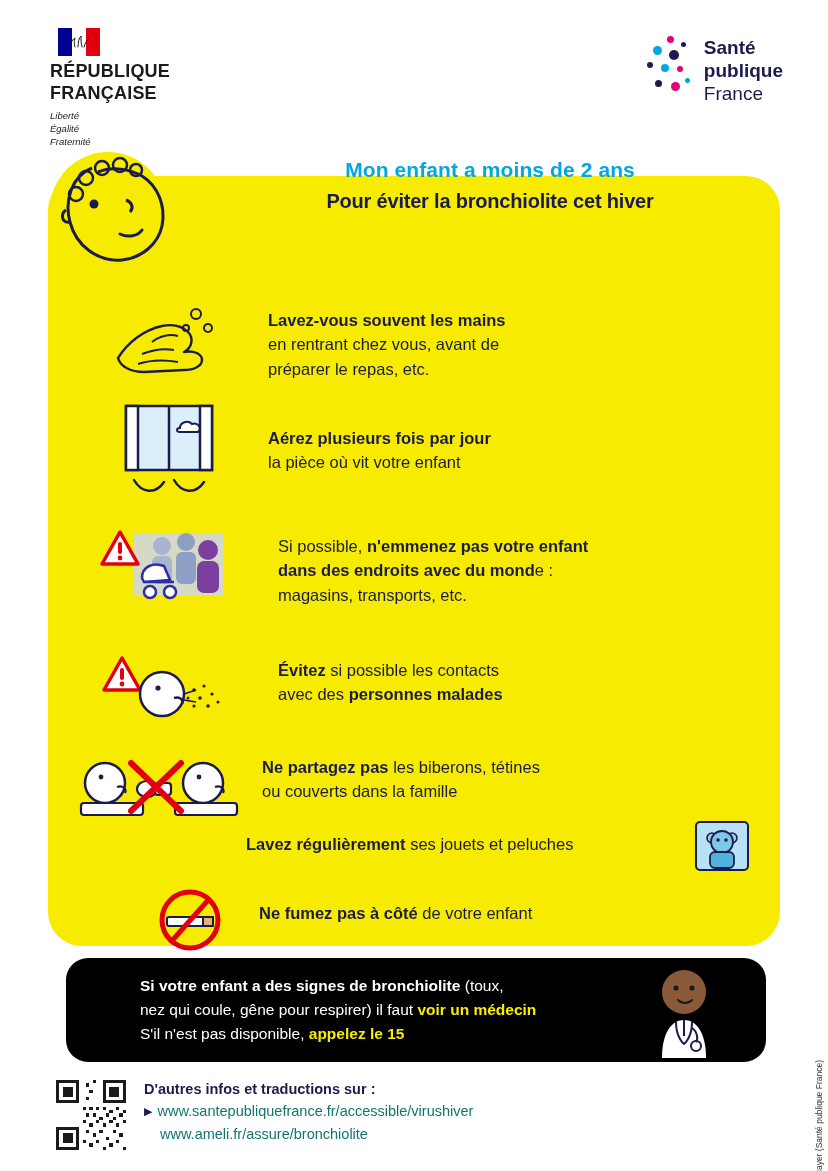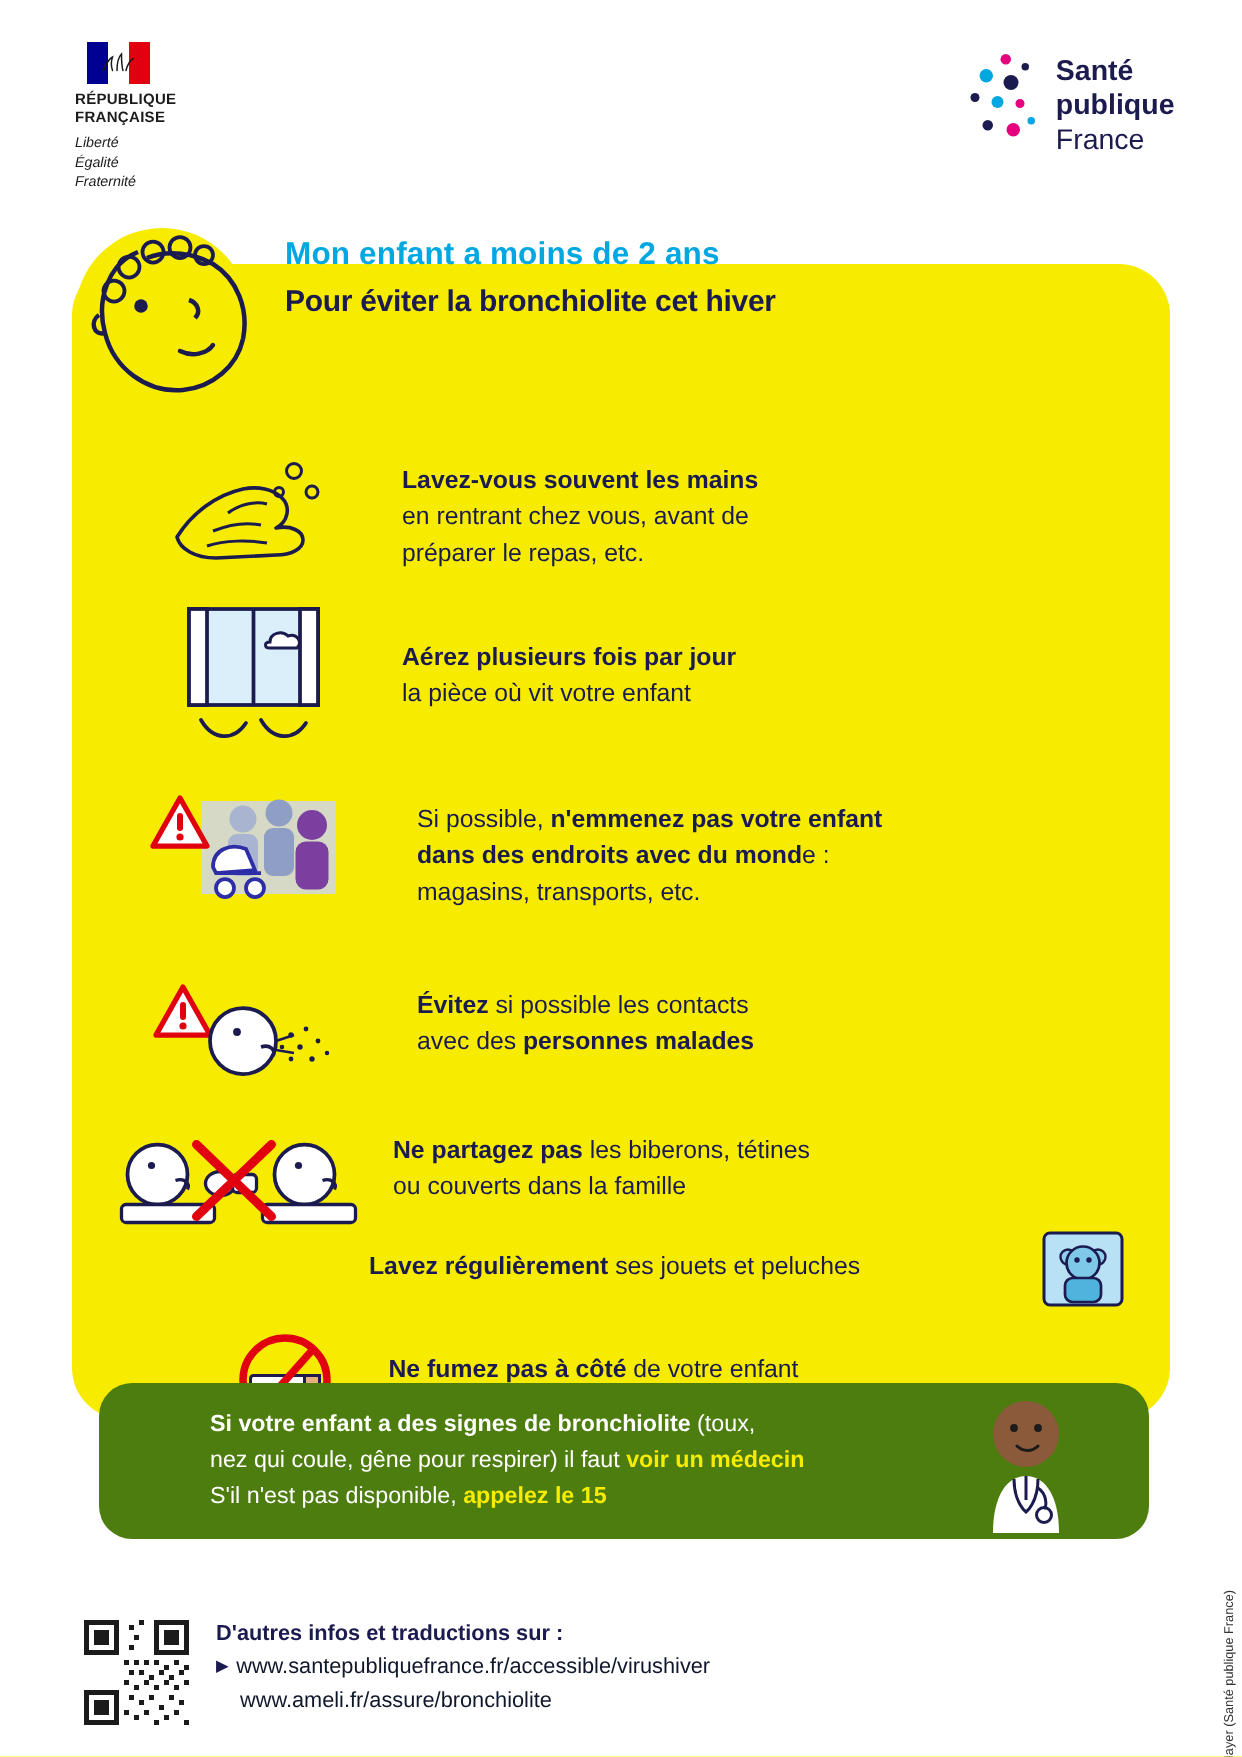--- a/index.html
+++ b/index.html
@@ -14,35 +14,35 @@
   .poster{position:absolute;left:0;top:0;width:828px;height:1171px;}
 
   
   .header{position:absolute;left:0;top:0;width:828px;height:140px;}
   .marianne{position:absolute;left:50px;top:28px;width:150px;}
   .flag{display:flex;width:42px;height:28px;margin-left:8px;}
   .flag .b{flex:1;background:#000091;}
   .flag .w{flex:1;background:#ffffff;position:relative;}
   .flag .r{flex:1;background:#e1000f;}
   .flag .w svg{position:absolute;left:50%;top:50%;transform:translate(-50%,-50%);}
-  .rf-title{font-size:10px;font-weight:bold;line-height:1.22;color:#1b1b1b;letter-spacing:.2px;margin-top:5px;}
+  .rf-title{font-size:18px;font-weight:bold;line-height:1.22;color:#1b1b1b;letter-spacing:.2px;margin-top:5px;}
   .rf-motto{font-size:9.5px;font-style:italic;line-height:1.35;color:#1b1b1b;margin-top:5px;}
 
   .spf{position:absolute;right:45px;top:36px;display:flex;align-items:flex-start;gap:9px;}
   .spf-dots{width:48px;height:62px;position:relative;}
   .spf-dots i{position:absolute;border-radius:50%;display:block;}
   .spf-text{font-size:19px;font-weight:bold;line-height:1.22;color:#1b1b4f;}
   .spf-text .france{color:#1b1b4f;font-weight:normal;}
 
   
   .yellow{
     position:absolute;left:48px;top:176px;width:732px;height:770px;
     background:#f7ec00;border-radius:34px;
   }
-  .titleblock{position:absolute;left:190px;top:158px;width:600px;}
+  .titleblock{position:absolute;left:190px;top:158px;width:600px;text-align:center;}
   .kicker{font-size:21px;font-weight:bold;color:#00a7e1;letter-spacing:.1px;}
   .maintitle{font-size:20px;font-weight:bold;color:#1b1b4f;margin-top:8px;letter-spacing:-.2px;}
 
   .babyhead{position:absolute;left:46px;top:148px;width:140px;height:130px;}
 
   
   .row{position:absolute;display:flex;align-items:flex-start;}
   .icon{flex:0 0 auto;}
   .txt{font-size:16.5px;line-height:1.48;color:#1b1b4f;}
   .txt b{font-weight:bold;}
@@ -51,35 +51,35 @@
   .r2{left:108px;top:400px;}
   .r3{left:100px;top:522px;}
   .r4{left:100px;top:650px;}
   .r5{left:75px;top:745px;}
   .r6{left:246px;top:832px;}
   .r7{left:155px;top:885px;}
   .tx{width:430px;}
 
   
   .blue{
-    position:absolute;left:66px;top:922px;width:700px;height:104px;
-    background:#4d7c0f;border-radius:22px;color:#ffffff;
+    position:absolute;left:66px;top:958px;width:700px;height:104px;
+    background:#000000;border-radius:22px;color:#ffffff;
   }
   .blue .bt{position:absolute;left:74px;top:16px;width:520px;font-size:15.5px;line-height:1.55;}
   .blue .bt b{font-weight:bold;}
   .yellowtxt{color:#f7ec00;font-weight:bold;}
   .doctor{position:absolute;right:34px;top:8px;width:96px;height:92px;}
 
   
   .footer{position:absolute;left:56px;top:1078px;width:700px;}
   .qr{position:absolute;left:0;top:2px;width:70px;height:70px;}
   .qr canvas, .qr svg{display:block;}
   .ftext{position:absolute;left:88px;top:0;font-size:14.5px;line-height:1.55;color:#1b1b4f;}
   .ftext .lead{font-weight:bold;}
-  .ftext .lnk{color:#0f172a;}
+  .ftext .lnk{color:#0f766e;}
   .arrow{display:inline-block;margin-right:5px;font-size:11px;vertical-align:1px;}
 </style>
 </head>
 <body>
 
 <div class="poster">
 
   <div class="header">
 
     <div class="marianne">

